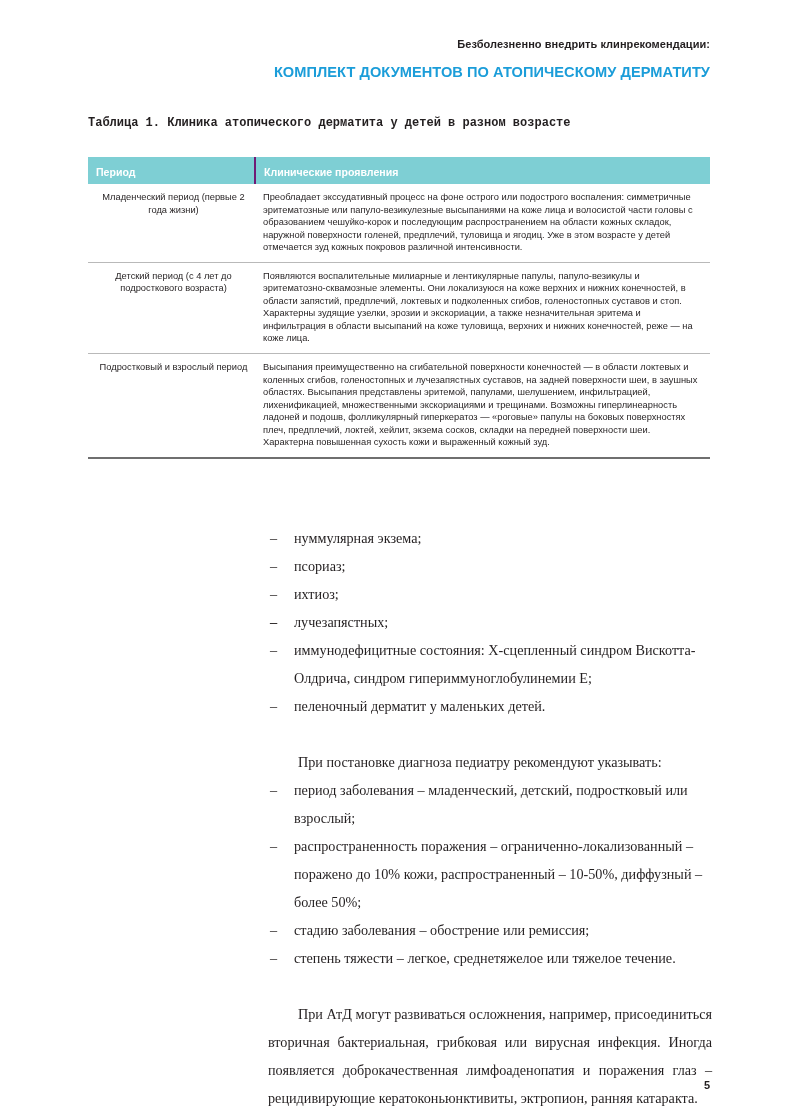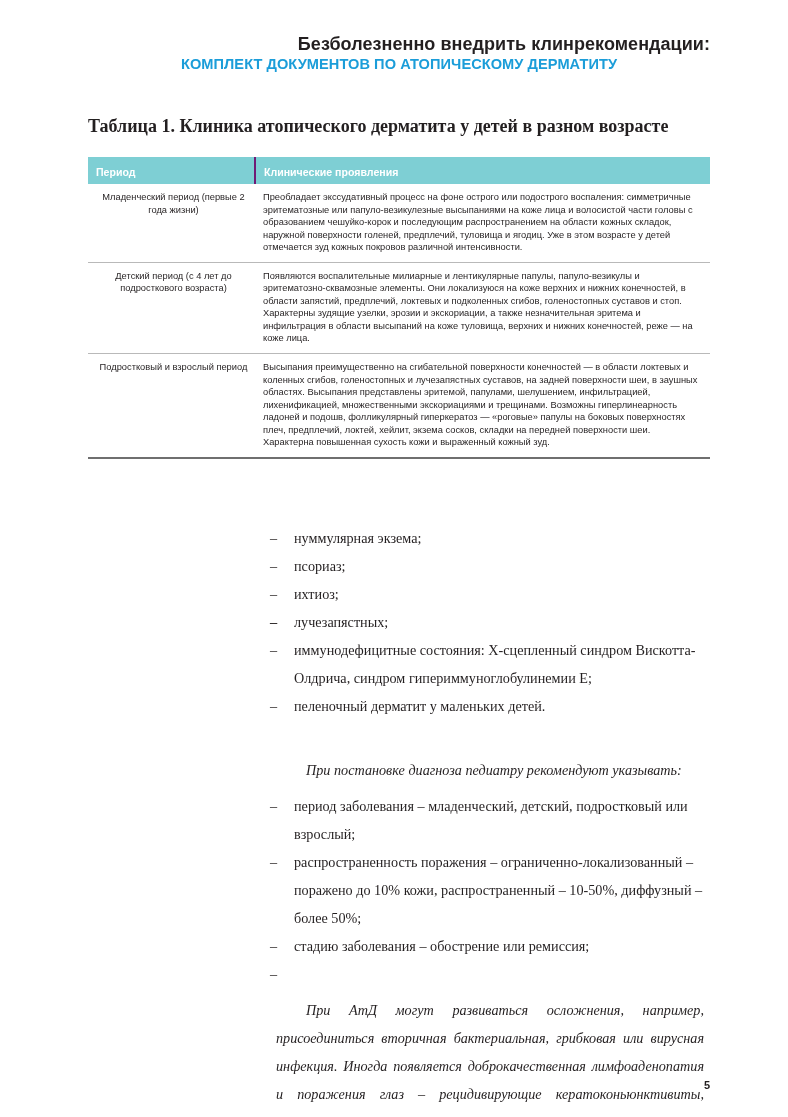--- a/index.html
+++ b/index.html
@@ -26,44 +26,43 @@
   .doc-header {
     position: absolute;
     left: 88px;
     top: 36px;
     width: 622px;
     text-align: right;
   }
   .doc-header .line1 {
     font-family: "Liberation Sans", "DejaVu Sans", sans-serif;
     font-weight: bold;
-    font-size: 18px;
+    font-size: 11px;
     letter-spacing: 0.05px;
     color: #231f20;
     line-height: 17px;
   }
   .doc-header .line2 {
     font-family: "Liberation Sans", "DejaVu Sans", sans-serif;
     font-weight: bold;
     font-size: 14.6px;
     letter-spacing: 0.05px;
     color: #1b9dd9;
     line-height: 20px;
-    margin-top: 1px;
-    text-align: center;
+    margin-top: 9px;
   }
 
   
   .table-title {
     position: absolute;
     left: 88px;
     top: 116px;
-    font-family: Liberation Serif, serif;
-    font-weight: bold;
-    font-size: 18px;
+    font-family: Liberation Mono, monospace;
+    font-weight: bold;
+    font-size: 12px;
     color: #231f20;
   }
 
   .clin-table {
     position: absolute;
     left: 88px;
     top: 157px;
     width: 622px;
     border-collapse: collapse;
     font-family: "Liberation Sans", "DejaVu Sans", sans-serif;
@@ -114,23 +113,22 @@
     position: relative;
     padding-left: 26px;
     margin: 0;
   }
   .prose ul li .dash {
     position: absolute;
     left: 2px;
     top: 0;
   }
   .prose p {
-    margin: 8px;
+    margin: 0;
     text-align: justify;
-    font-style: italic;
   }
   .prose p.indent { text-indent: 30px; }
   .gap { height: 28px; }
 
   
   .page-number {
     position: absolute;
     right: 78px;
     bottom: 26px;
     font-family: "Liberation Sans", "DejaVu Sans", sans-serif;
@@ -187,21 +185,21 @@
     </ul>
 
     <div class="gap"></div>
 
     <p class="indent">При постановке диагноза педиатру рекомендуют указывать:</p>
 
     <ul>
       <li><span class="dash">–</span><span>период заболевания – младенческий, детский, подростковый или взрослый;</span></li>
       <li><span class="dash">–</span><span>распространенность поражения – ограниченно-локализованный – поражено до 10% кожи, распространенный – 10-50%, диффузный – более 50%;</span></li>
       <li><span class="dash">–</span><span>стадию заболевания – обострение или ремиссия;</span></li>
-      <li><span class="dash">–</span></li>
+      <li><span class="dash">–</span><span>степень тяжести – легкое, среднетяжелое или тяжелое течение.</span></li>
     </ul>
 
     <div class="gap"></div>
 
     <p class="indent">При АтД могут развиваться осложнения, например, присоединиться вторичная бактериальная, грибковая или вирусная инфекция. Иногда появляется доброкачественная лимфоаденопатия и поражения глаз – рецидивирующие кератоконьюнктивиты, эктропион, ранняя катаракта.</p>
   </div>
 
   <div class="page-number">5</div>
 
 </div>

